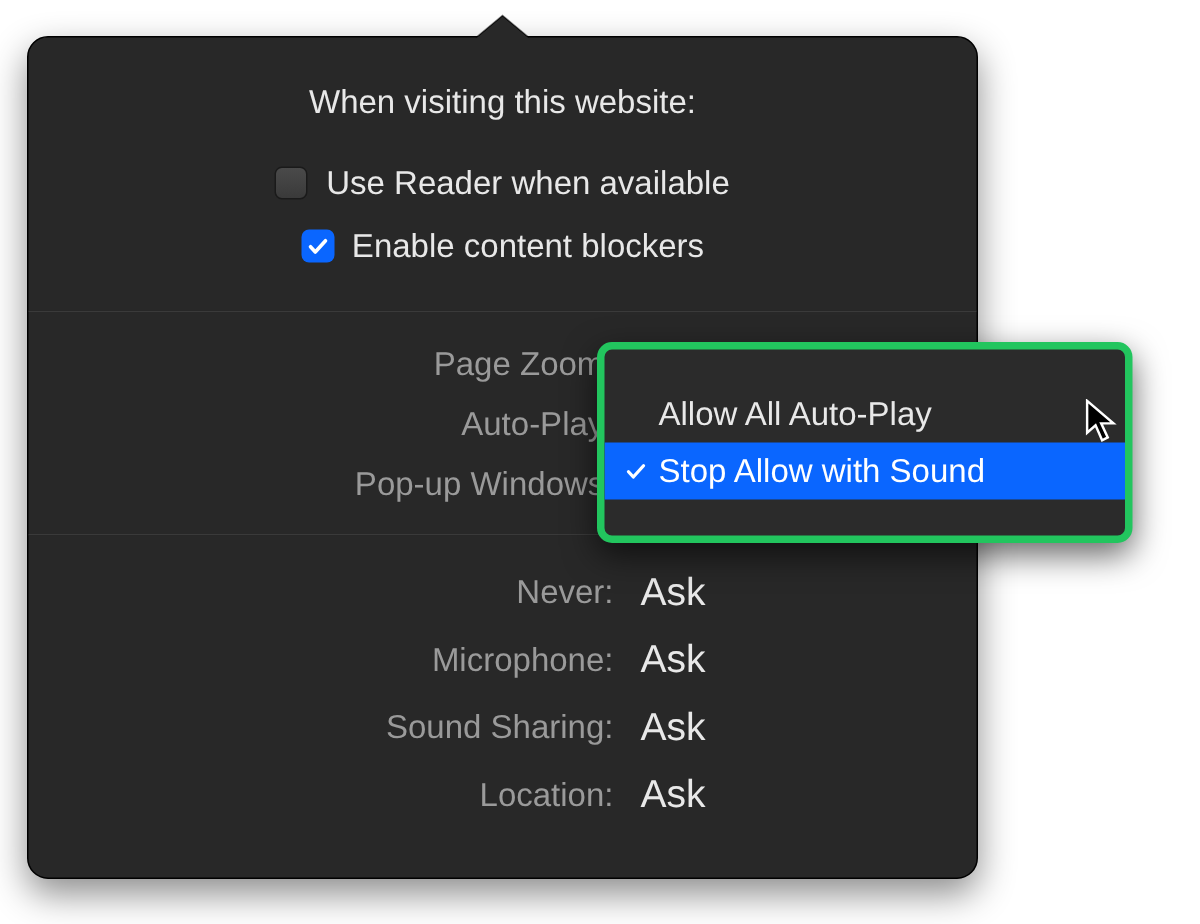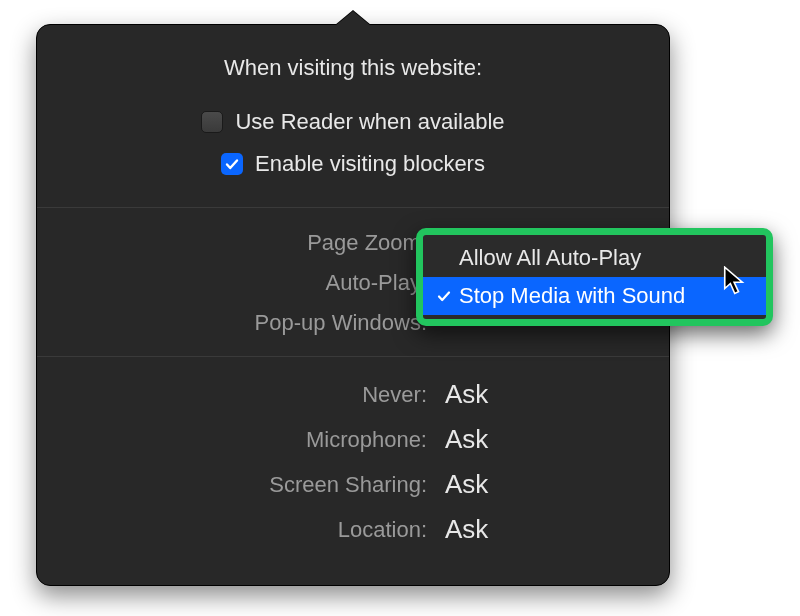--- a/index.html
+++ b/index.html
@@ -6,21 +6,21 @@
   body {
     width: 800px;
     height: 616px;
     background: #fff;
     font-family: -apple-system, "Helvetica Neue", Arial, sans-serif;
     position: relative;
     overflow: hidden;
   }
   .popover {
     position: absolute;
-    left: 36px;
+    left: 18px;
     top: 24px;
     width: 634px;
     background: #282828;
     border: 1px solid #000;
     border-radius: 14px;
     box-shadow: 0 10px 24px rgba(0,0,0,0.45);
     color: #e8e8e8;
     font-size: 22px;
     padding-bottom: 20px;
   }
@@ -95,24 +95,24 @@
     color: #e8e8e8;
     font-size: 26px;
     align-self: center;
   }
   .dropdown {
     position: absolute;
     left: 379px;
     top: 203px;
     width: 357px;
     background: #2b2b2b;
-    border: 7px solid #22c55e;
+    border: 5px solid #22c55e;
     border-radius: 10px;
     box-shadow: 0 8px 22px rgba(0,0,0,0.6);
-    padding: 4px 0;
+    padding: 24px 0;
     overflow: hidden;
   }
   .dd-item {
     display: flex;
     align-items: center;
     padding: 6px 14px 6px 10px;
     font-size: 22px;
     color: #e8e8e8;
     cursor: default;
     gap: 4px;
@@ -148,21 +148,21 @@
       <span class="checkbox unchecked"></span>
       <span>Use Reader when available</span>
     </div>
 
     <div class="check-row">
       <span class="checkbox checked">
         <svg width="16" height="16" viewBox="0 0 16 16">
             <path d="M3 8.5 L6.2 12 L13 4.5" stroke="#fff" stroke-width="2.4" fill="none" stroke-linecap="round" stroke-linejoin="round"></path>
           </svg>
       </span>
-      <span>Enable visiting blockers</span>
+      <span>Enable content blockers</span>
     </div>
   </div>
 
   <div class="divider"></div>
 
   <div class="grid">
     <div class="lbl">Page Zoom:</div>
     <div class="val"></div>
 
     <div class="lbl">Auto-Play:</div>
@@ -174,38 +174,38 @@
 
   <div class="divider"></div>
 
   <div class="grid">
     <div class="lbl">Never:</div>
     <div class="val">Ask</div>
 
     <div class="lbl">Microphone:</div>
     <div class="val">Ask</div>
 
-    <div class="lbl">Screen Sharing:</div>
+    <div class="lbl">Sound Sharing:</div>
     <div class="val">Ask</div>
 
     <div class="lbl">Location:</div>
     <div class="val">Ask</div>
   </div>
 
   <div class="dropdown">
     <div class="dd-item">
       <span class="dd-check"></span>
       <span>Allow All Auto-Play</span>
     </div>
     <div class="dd-item selected">
       <span class="dd-check">
         <svg width="16" height="16" viewBox="0 0 16 16">
             <path d="M3 8.5 L6.2 12 L13 4.5" stroke="#fff" stroke-width="2.2" fill="none" stroke-linecap="round" stroke-linejoin="round"></path>
           </svg>
       </span>
-      <span>Stop Media with Sound</span>
+      <span>Stop Allow with Sound</span>
     </div>
   </div>
 </div>
 
 <svg class="cursor" width="26" height="30" viewBox="0 0 20 24">
   <path d="M1 1 L1 18 L5.5 14 L9 22 L12 20.5 L8.5 13 L15 13 Z" fill="#000" stroke="#fff" stroke-width="1.3"></path>
 </svg>
 
 </body></html>

